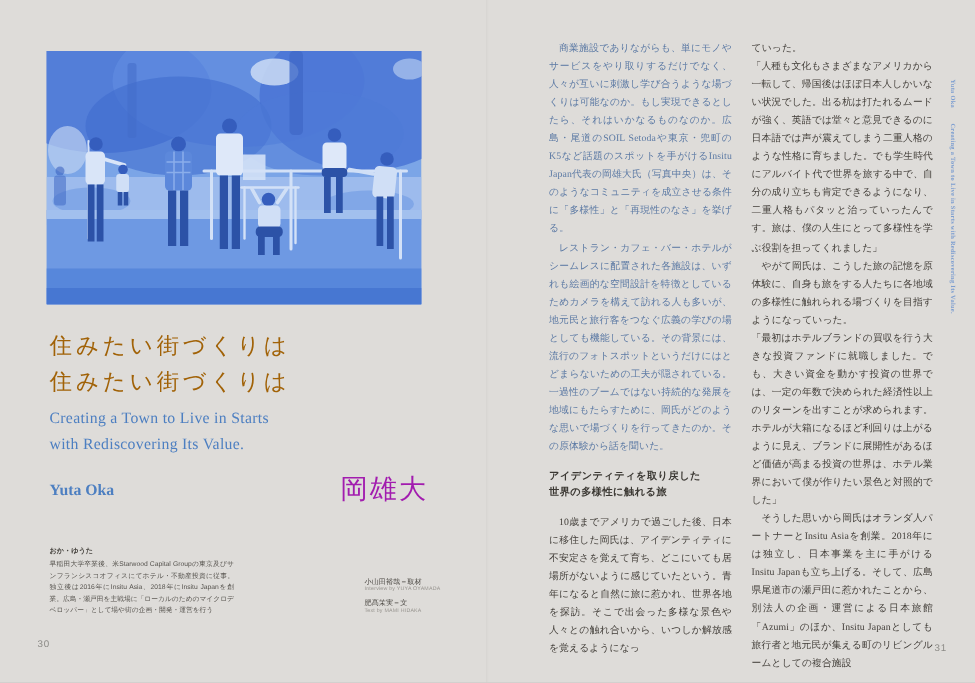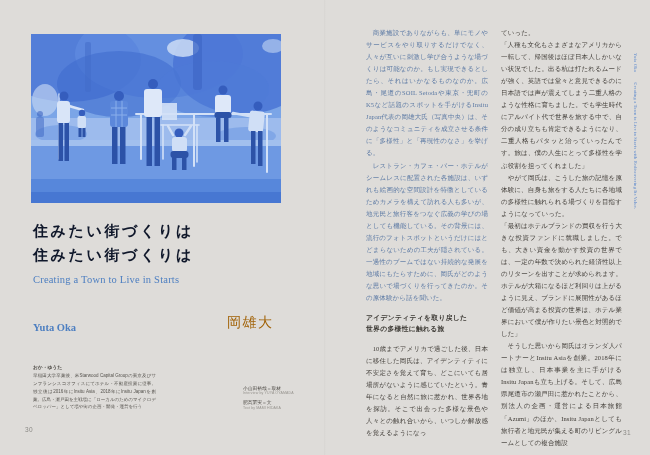--- a/index.html
+++ b/index.html
@@ -8,27 +8,27 @@
     background:#dedcd9;overflow:hidden;
     font-family:"Liberation Serif","DejaVu Serif",serif;
     color:#3e3a35;
   }
   .gutter{position:absolute;left:324px;top:0;width:2px;height:455px;
     background:linear-gradient(90deg,rgba(0,0,0,0.03),rgba(0,0,0,0.00));}
   
   .photo{position:absolute;left:31px;top:34px;width:250px;height:169px;margin:0;}
   .photo svg{display:block;width:100%;height:100%;}
   .title{position:absolute;left:33px;top:220px;margin:0;
-    font-size:15px;font-weight:700;letter-spacing:2.6px;line-height:23.5px;color:#0f172a;}
+    font-size:15px;font-weight:400;letter-spacing:2.6px;line-height:23.5px;color:#a16207;}
   .title span{display:block;}
   .subtitle{position:absolute;left:33px;top:272px;margin:0;
     font-size:10.5px;font-weight:400;line-height:16.5px;color:#4d7fc1;letter-spacing:0.2px;}
   .subtitle span{display:block;}
   .author-en{position:absolute;left:33px;top:322px;font-size:10.5px;font-weight:700;color:#4d7fc1;}
-  .author-jp{position:absolute;left:227px;top:314px;font-size:14px;letter-spacing:1.5px;color:#a16207;}
+  .author-jp{position:absolute;left:227px;top:314px;font-size:18px;letter-spacing:1.5px;color:#a21caf;}
   .bio{position:absolute;left:33px;top:364px;width:246px;
     transform:scale(0.5);transform-origin:0 0;
     font-family:"Liberation Sans","DejaVu Sans",sans-serif;color:#56534e;}
   .bio .bio-name{font-size:9.5px;font-weight:700;margin:0 0 3px 0;color:#45423d;}
   .bio .bio-text{font-size:9px;line-height:15.5px;margin:0;text-align:justify;}
   .credits{position:absolute;left:243px;top:385px;width:180px;
     transform:scale(0.5);transform-origin:0 0;
     font-family:"Liberation Sans","DejaVu Sans",sans-serif;}
   .credit-block{margin:0 0 9px 0;}
   .credit-jp{font-size:9.5px;line-height:11px;color:#4a4742;margin:0;}
@@ -161,20 +161,21 @@
       </svg>
     </figure>
 
     <h1 class="title">
       <span>住みたい街づくりは</span>
       <span>住みたい街づくりは</span>
     </h1>
 
     <p class="subtitle">
       <span>Creating a Town to Live in Starts</span>
+      <span>with Rediscovering Its Value.</span>
     </p>
 
     <div class="author-en">Yuta Oka</div>
     <div class="author-jp">岡雄大</div>
 
     <div class="bio">
       <p class="bio-name">おか・ゆうた</p>
       <p class="bio-text">早稲田大学卒業後、米Starwood Capital Groupの東京及びサンフランシスコオフィスにてホテル・不動産投資に従事。独立後は2016年にInsitu Asia、2018年にInsitu Japanを創業。広島・瀬戸田を主戦場に「ローカルのためのマイクロデベロッパー」として場や街の企画・開発・運営を行う</p>
     </div>
 

